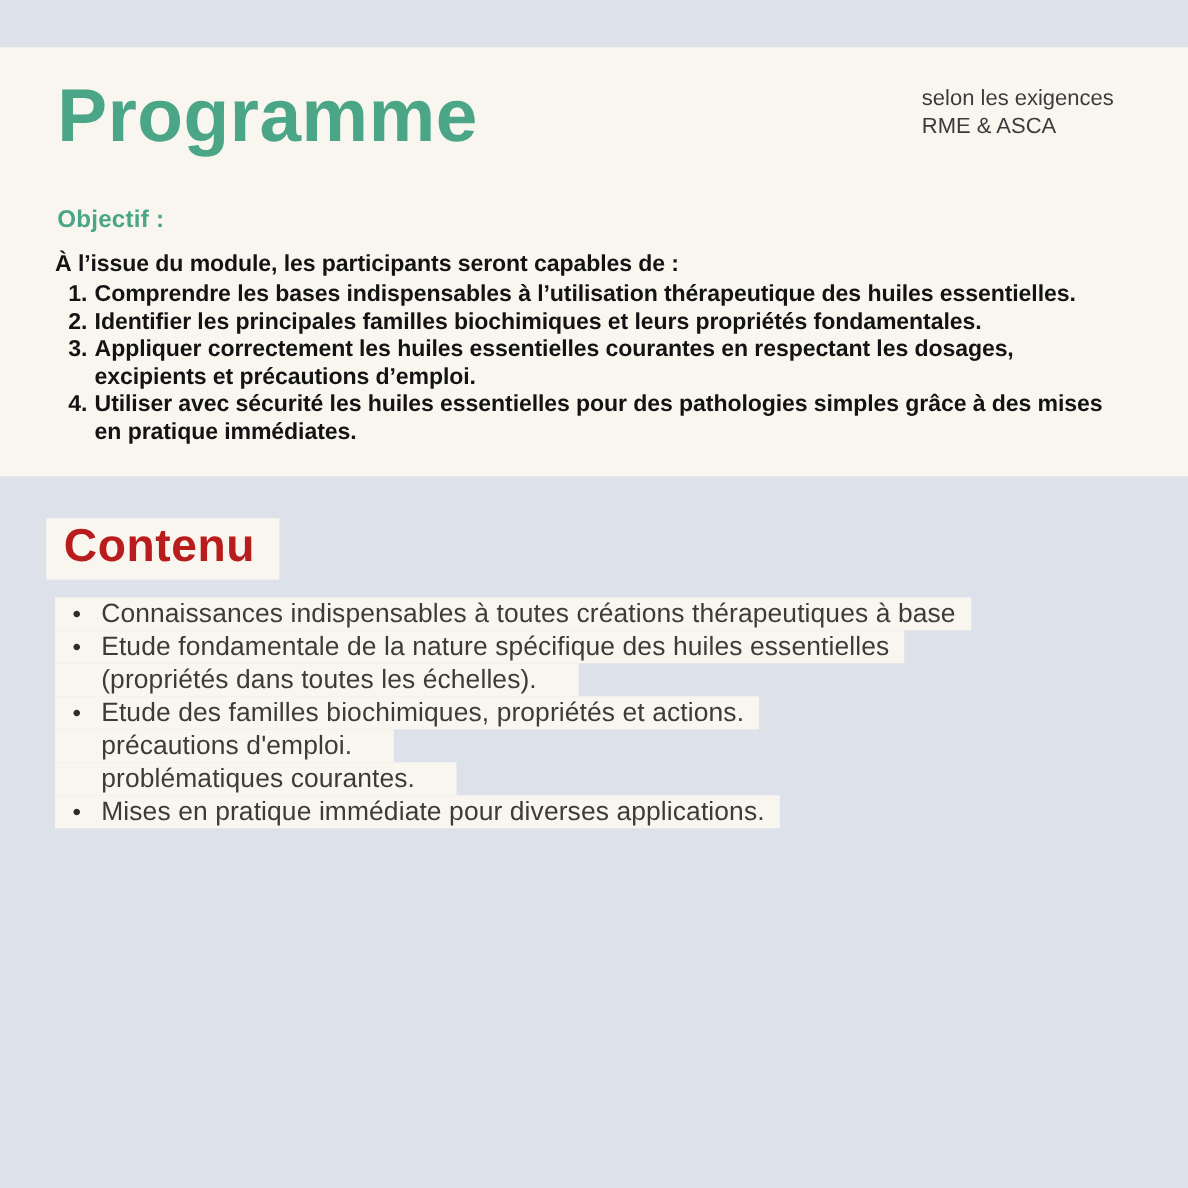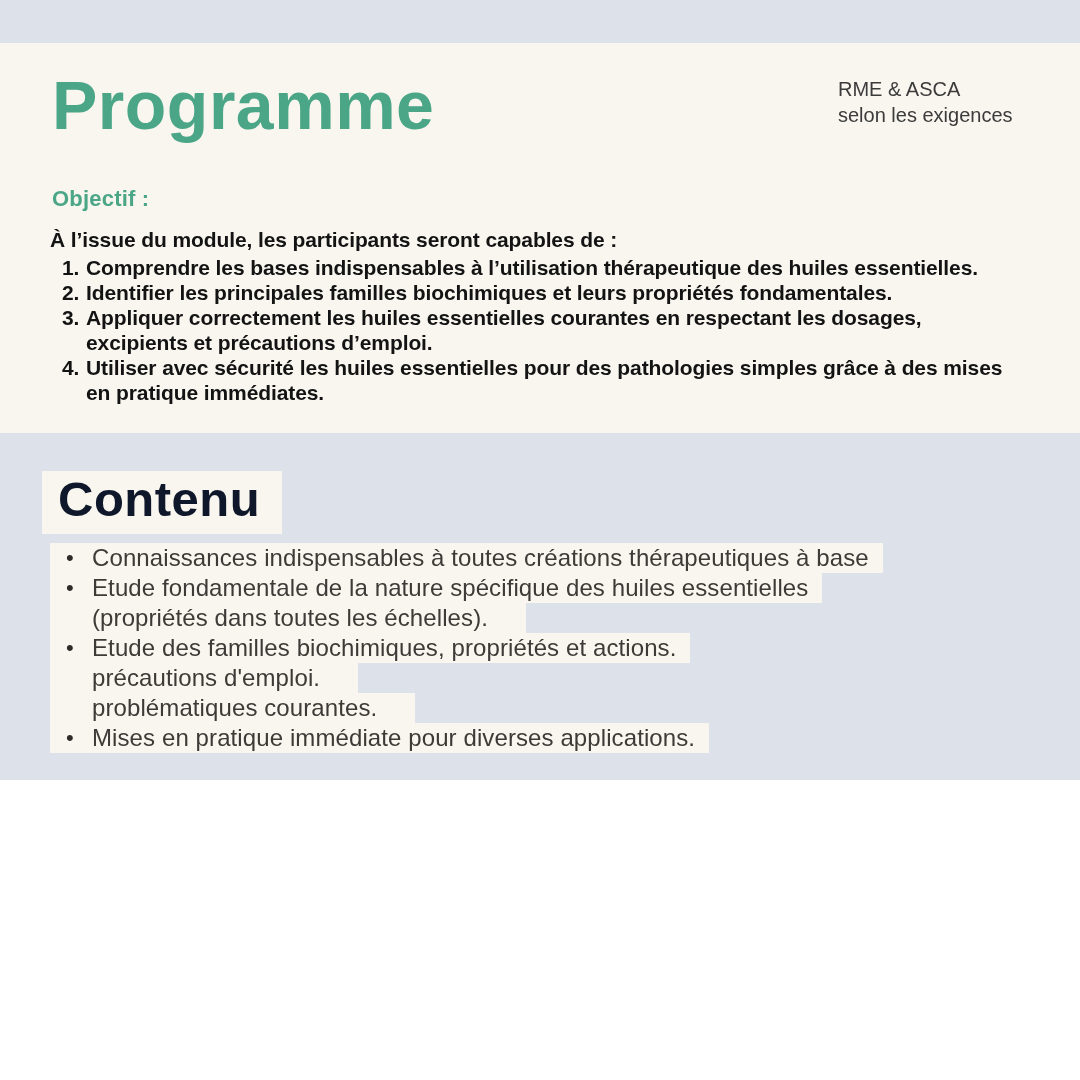--- a/index.html
+++ b/index.html
@@ -1,18 +1,18 @@
 <!DOCTYPE html>
 <html><head>
 <meta charset="utf-8">
 <style>
   html,body{margin:0;padding:0;}
   #canvas{
     position:relative;
-    width:1080px;height:780px;
+    width:1080px;height:1080px;
     background:#dde1ea;
     font-family:"Liberation Sans", sans-serif;
     overflow:hidden;
   }
   
   .cream-panel{
     position:absolute;left:0;top:43px;width:1080px;height:390px;
     background:#f8f6ef;
   }
   .title{
@@ -45,21 +45,21 @@
   .objectif-item{display:flex;}
   .objectif-item .marker{flex:0 0 auto;min-width:24px;}
   .objectif-item .otext{white-space:pre-line;}
   
   .contenu-chip{
     position:absolute;left:42px;top:471px;
     background:#f8f6ef;
     padding:4px 22px 10px 16px;
   }
   .contenu-heading{
-    font-size:49px;font-weight:800;color:#0f172a;line-height:1;letter-spacing:.5px;
+    font-size:42px;font-weight:800;color:#b91c1c;line-height:1;letter-spacing:.5px;
   }
   .bullet-list{
     position:absolute;left:50px;top:543px;
   }
   .bullet-line{
     display:table;position:relative;
     background:#f8f6ef;
     font-size:24px;line-height:30px;color:#3e3a37;
     padding:0 14px 0 42px;
     letter-spacing:.1px;
@@ -73,22 +73,22 @@
 </head>
 <body>
 
 <div id="canvas">
 
   <div class="cream-panel">
 
     <div class="title">Programme</div>
 
     <div class="info-block">
+      <div>selon les exigences</div>
       <div>RME &amp; ASCA</div>
-      <div>selon les exigences</div>
       <div class="spacer"></div>
     </div>
 
     <div class="objectif-heading">Objectif :</div>
 
     <div class="intro">À l’issue du module, les participants seront capables de :</div>
 
     <div class="objectif-list">
       <div class="objectif-item">
         <span class="marker">1.</span>

